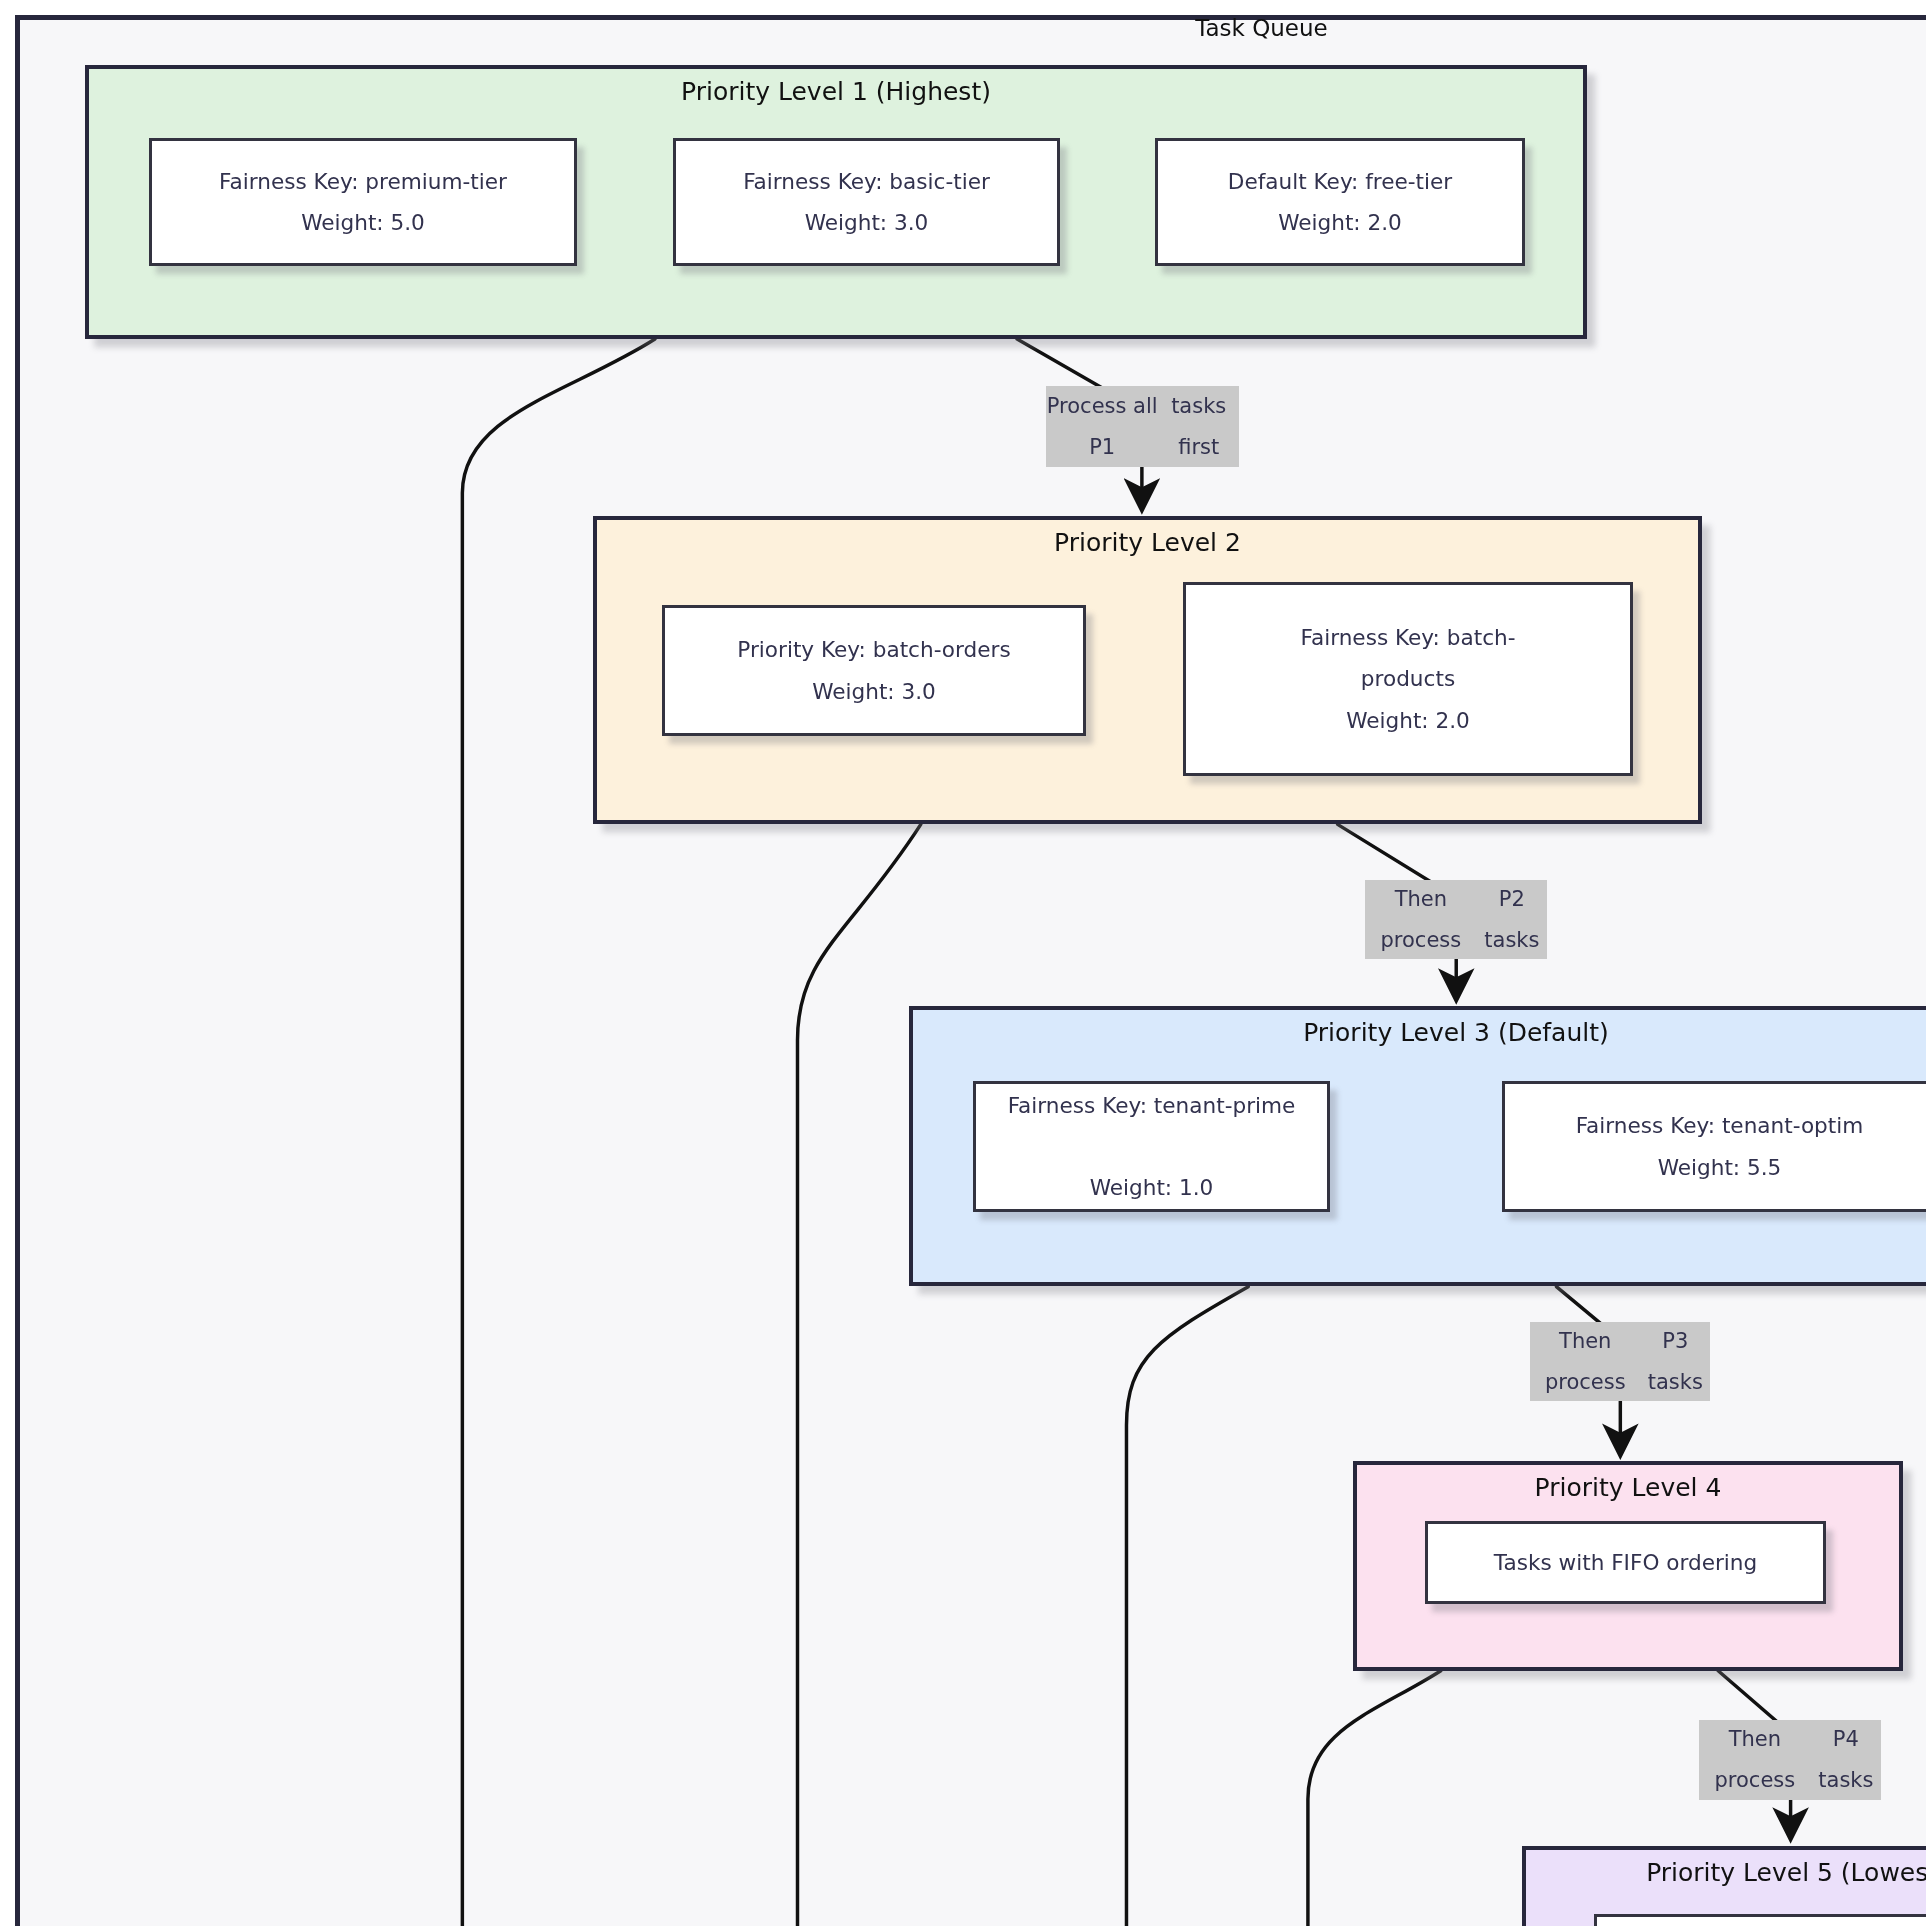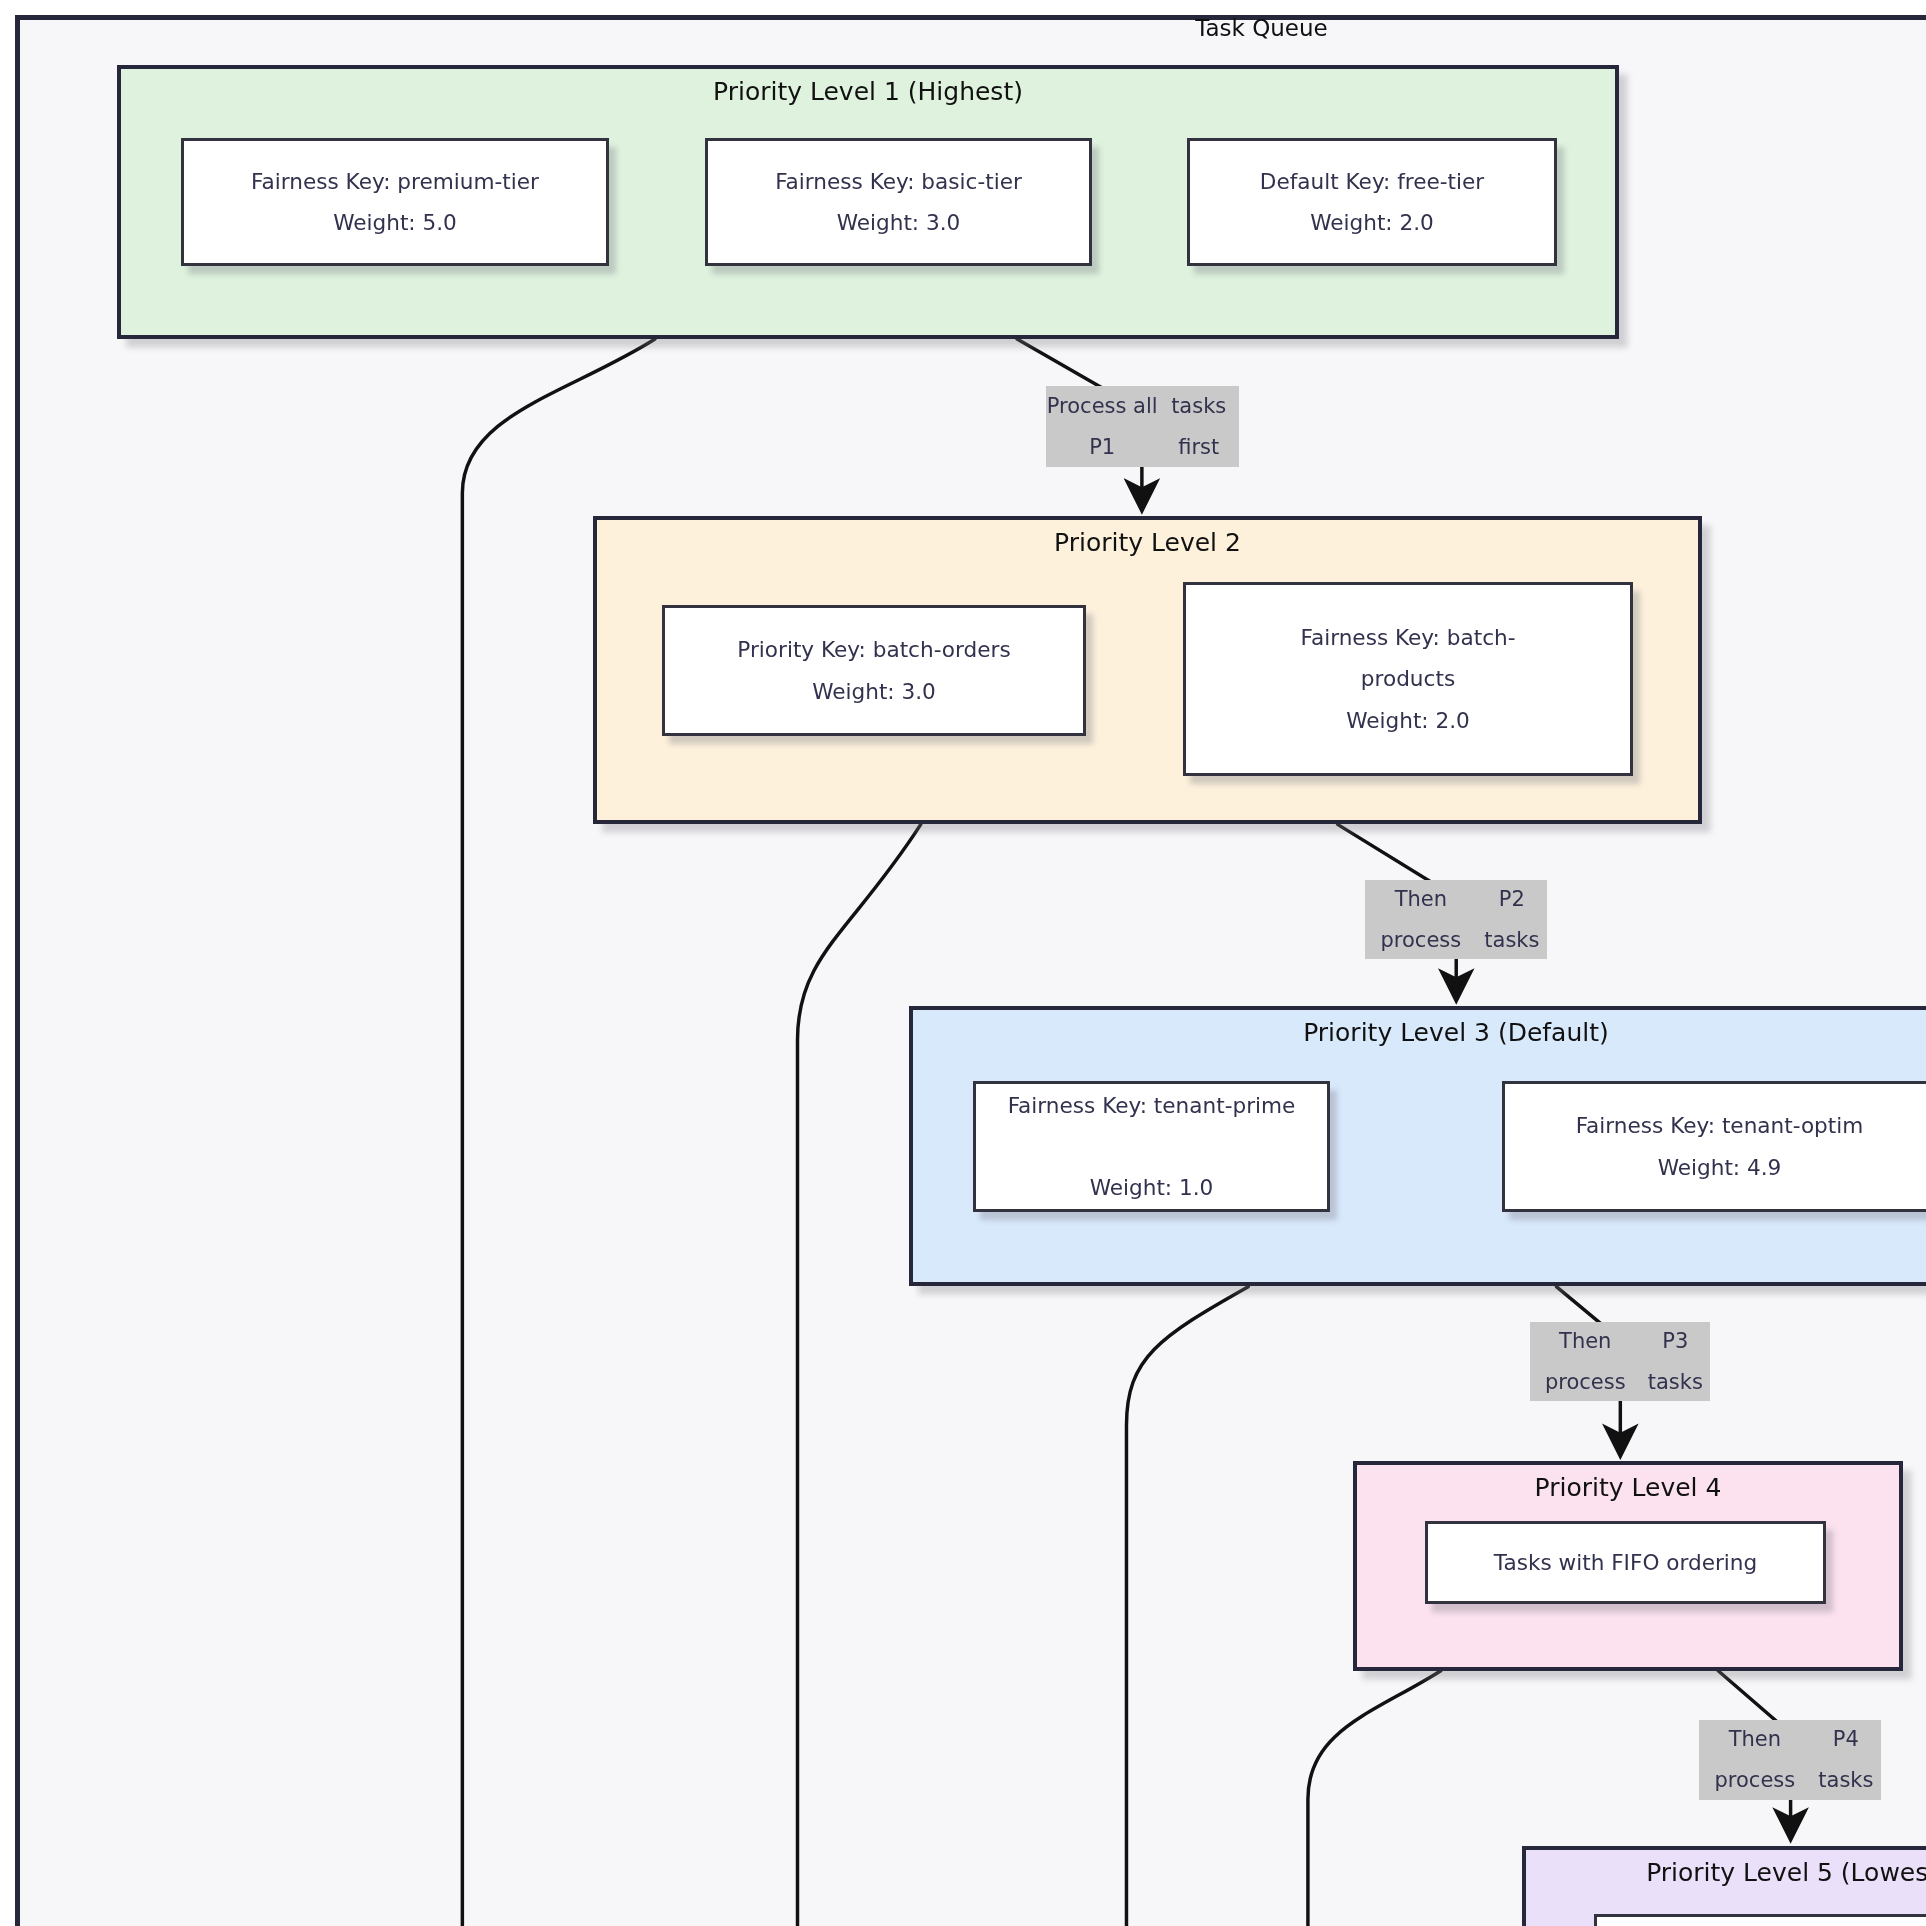--- a/index.html
+++ b/index.html
@@ -60,21 +60,21 @@
     box-shadow: 7px 8.5px 5.4px rgba(110,110,120,0.30);
     display: flex;
     flex-direction: column;
     align-items: center;
     justify-content: center;
     text-align: center;
     font-size: 21.6px;
     line-height: 1.9;
     color: var(--node_text);
   }
-  #p1 { left: 85px;  top: 65px;  width: 1502px; height: 274px; background: var(--p1_bg); margin-left: 32px; }
+  #p1 { left: 85px;  top: 65px;  width: 1502px; height: 274px; background: var(--p1_bg); }
   #p2 { left: 593px; top: 516px; width: 1109px; height: 308px; background: var(--p2_bg); padding-left: 48px; }
   #p3 { left: 909px; top: 1006px; width: 1094px; height: 280px; background: var(--p3_bg); }
   #p4 { left: 1353px; top: 1461px; width: 550px; height: 210px; background: var(--p4_bg); }
   #p5 { left: 1522px; top: 1846px; width: 550px; height: 216px; background: var(--p5_bg); }
 
   #p1n1 { left: 60px;  top: 69px; width: 428px; height: 128px; }
   #p1n2 { left: 584px; top: 69px; width: 387px; height: 128px; }
   #p1n3 { left: 1066px; top: 69px; width: 370px;  height: 128px; }
   #p2n1 { left: 65px;  top: 85px; width: 424px; height: 131px; }
   #p2n2 { left: 586px; top: 62px; width: 450px; height: 194px; }
@@ -157,21 +157,21 @@
   </div>
 
   <div class="cluster" id="p3">
     <div class="cluster-title">Priority Level 3 (Default)</div>
     <div class="node" id="p3n1">
       <div>Fairness Key: tenant-prime</div>
       <div>Weight: 1.0</div>
     </div>
     <div class="node" id="p3n2">
       <div>Fairness Key: tenant-optim</div>
-      <div>Weight: 4.9</div>
+      <div>Weight: 5.5</div>
     </div>
   </div>
 
   <div class="cluster" id="p4">
     <div class="cluster-title">Priority Level 4</div>
     <div class="node" id="p4n1">
       <div>Tasks with FIFO ordering</div>
     </div>
   </div>
 

